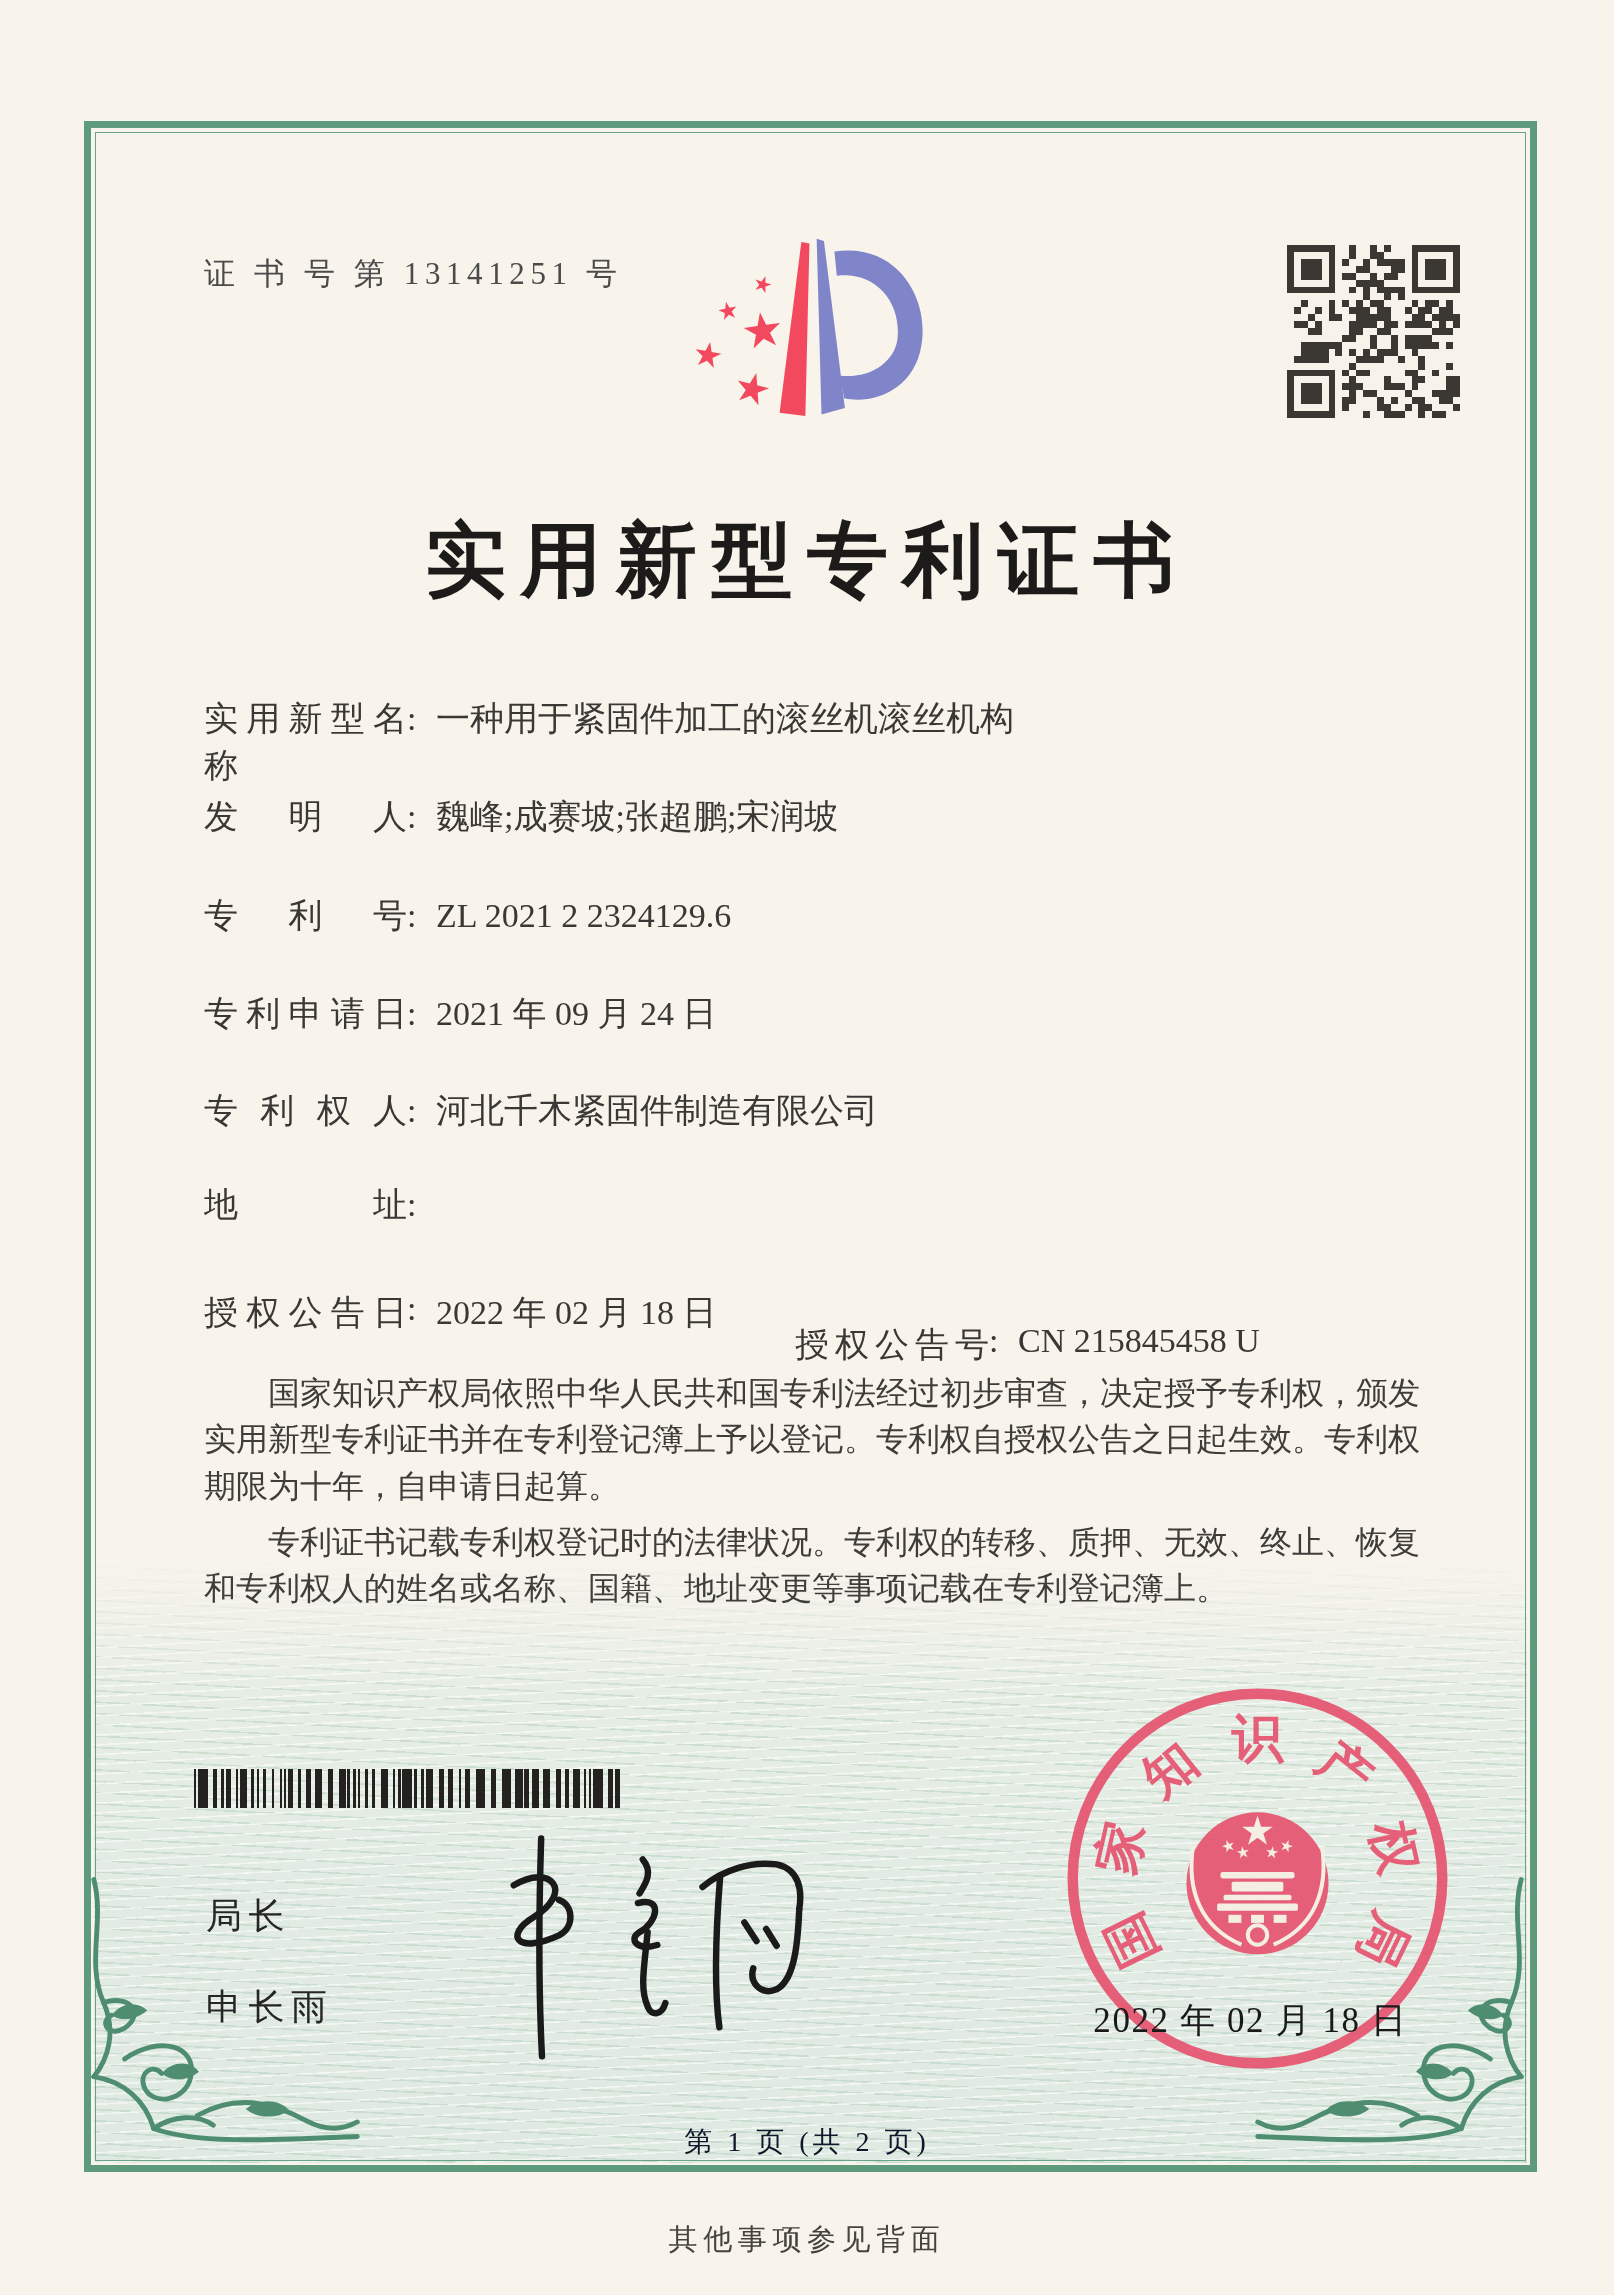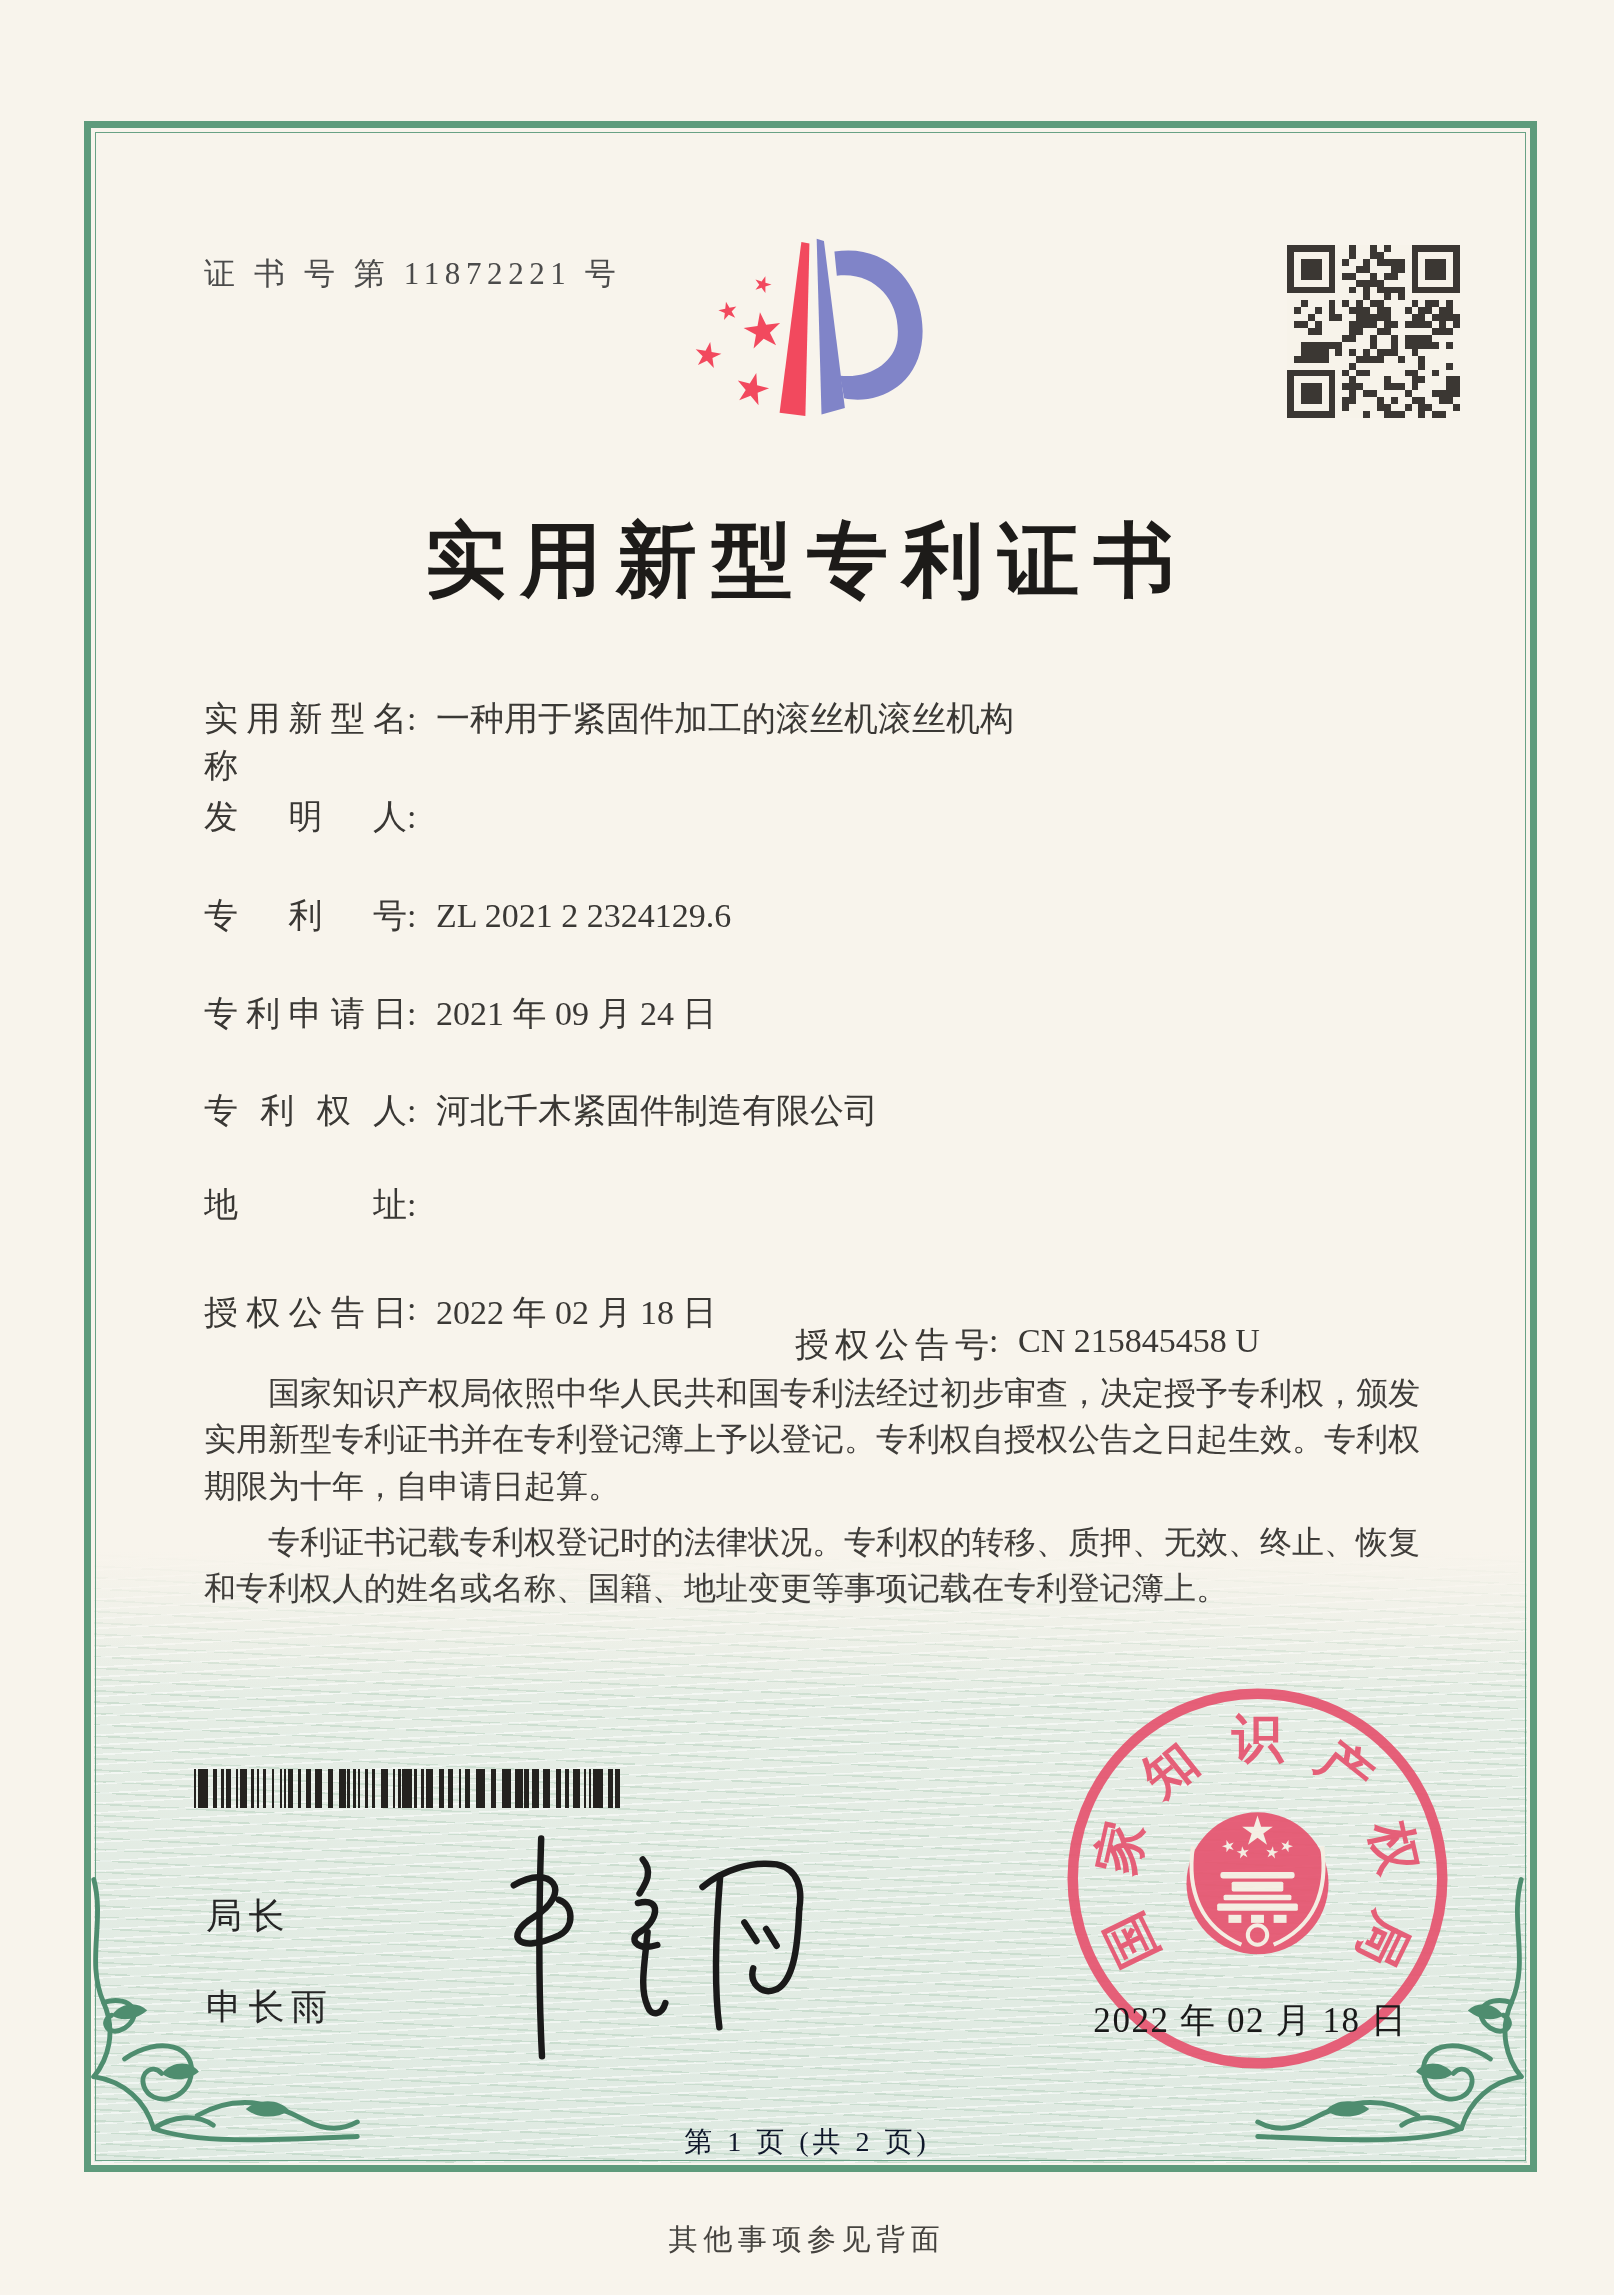--- a/index.html
+++ b/index.html
@@ -81,21 +81,21 @@
       <path d="M150,300 C196,274 240,282 284,306 C310,320 330,318 348,308"></path>
       <path d="M96,316 C120,300 150,298 170,312"></path>
     </g>
     <g fill="currentColor">
       <path d="M44,176 C56,160 76,158 88,170 C74,182 56,184 44,176 Z"></path>
       <path d="M106,248 C120,232 142,232 152,246 C138,258 118,258 106,248 Z"></path>
       <path d="M210,292 C228,278 252,280 264,294 C248,304 224,304 210,292 Z"></path>
     </g>
   </svg>
 
-  <div class="cert-number">证 书 号 第 11872221 号</div>
+  <div class="cert-number">证 书 号 第 13141251 号</div>
 
   <svg class="logo" viewBox="0 0 320 270">
     <defs>
       <path id="star" d="M0,-1 L0.2245,-0.309 0.951,-0.309 0.363,0.118 0.588,0.809 0,0.382 -0.588,0.809 -0.363,0.118 -0.951,-0.309 -0.2245,-0.309 Z"></path>
     </defs>
     <g fill="#f2495e">
       <use href="#star" transform="translate(105,75) scale(11) rotate(18)"></use>
       <use href="#star" transform="translate(62,108) scale(12) rotate(-12)"></use>
       <use href="#star" transform="translate(105,133) scale(24) rotate(-8)"></use>
       <use href="#star" transform="translate(37,163) scale(17) rotate(10)"></use>
@@ -317,20 +317,21 @@
   <div class="title">实用新型专利证书</div>
 
   <div class="field-row" id="f0">
     <span class="label">实用新型名称</span>
     <span class="colon">:</span>
     <span class="value">一种用于紧固件加工的滚丝机滚丝机构</span>
   </div>
   <div class="field-row" id="f1">
     <span class="label">发明人</span>
     <span class="colon">:</span>
+    <span class="value">魏峰;成赛坡;张超鹏;宋润坡</span>
   </div>
   <div class="field-row" id="f2">
     <span class="label">专利号</span>
     <span class="colon">:</span>
     <span class="value">ZL 2021 2 2324129.6</span>
   </div>
   <div class="field-row" id="f3">
     <span class="label">专利申请日</span>
     <span class="colon">:</span>
     <span class="value">2021 年 09 月 24 日</span>

